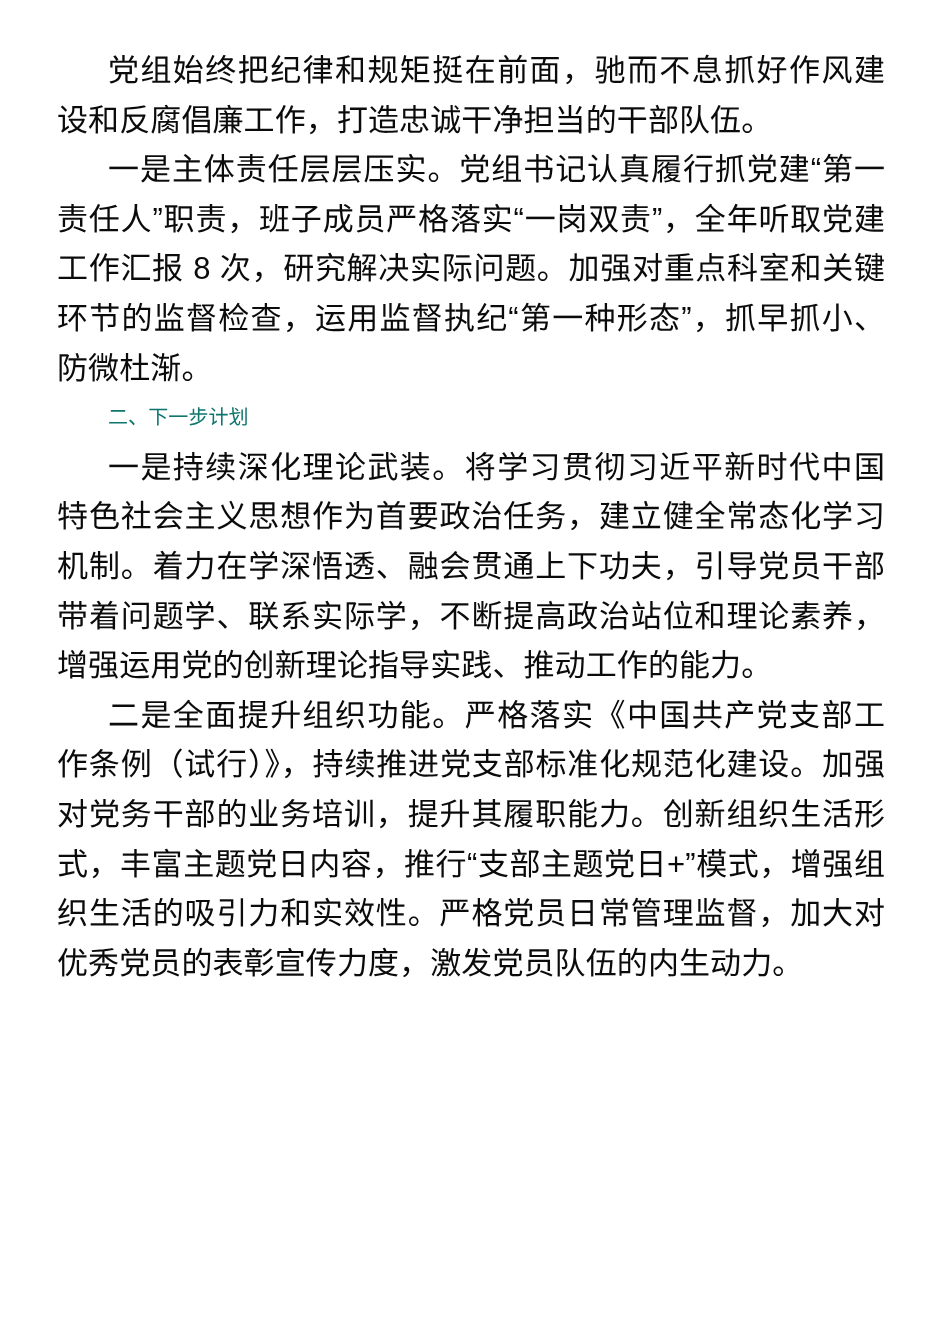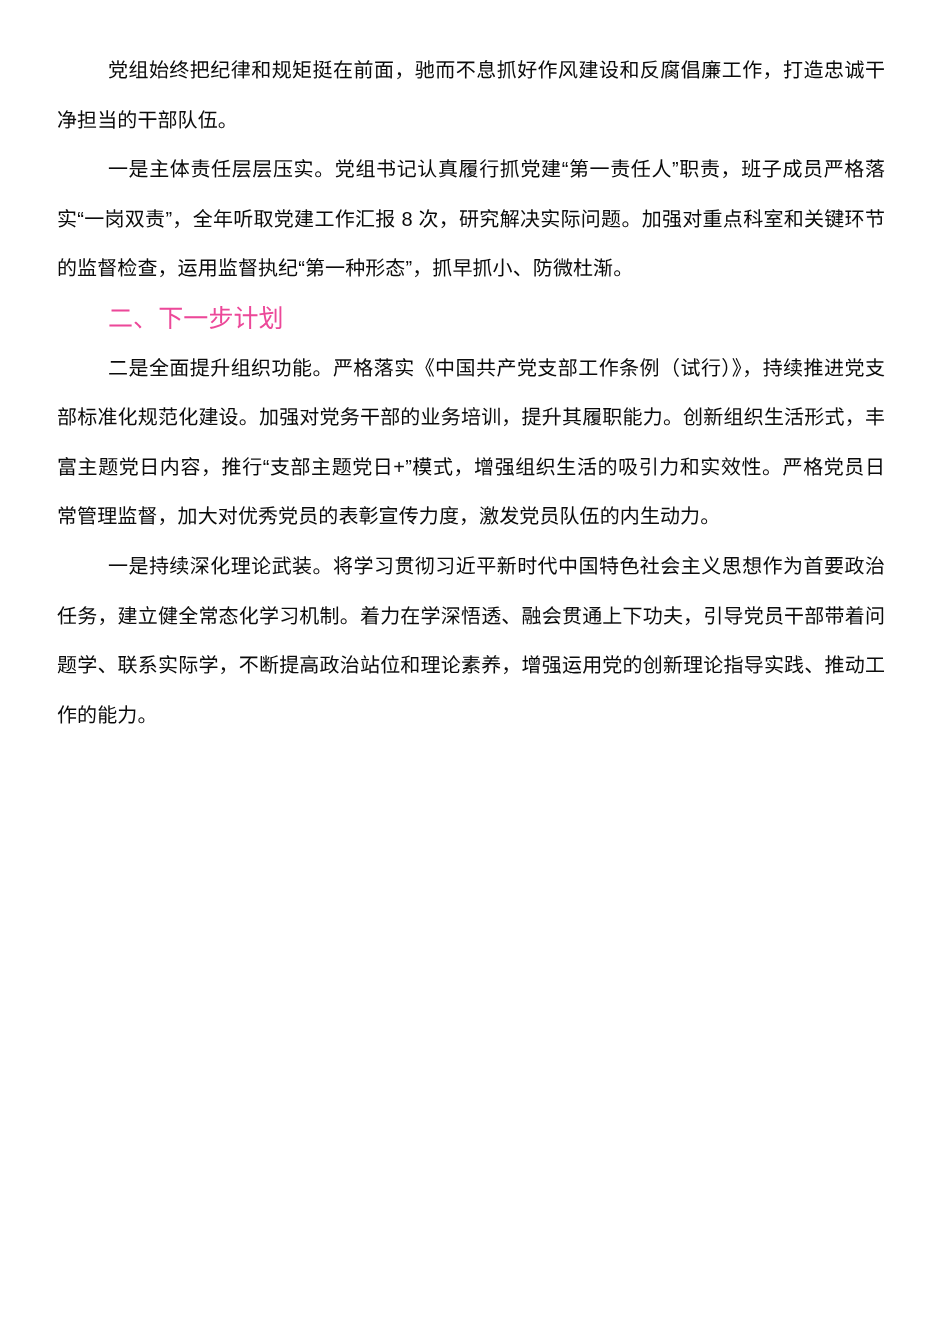--- a/index.html
+++ b/index.html
@@ -18,48 +18,48 @@
     overflow: hidden;
   }
   .doc-body {
     position: absolute;
     left: 57px;
     top: 46px;
     width: 828px;
   }
   .para {
     font-family: "Liberation Sans", "DejaVu Sans", sans-serif;
-    font-size: 20px;
+    font-size: 31px;
     line-height: 49.6px;
     color: #0b0b0b;
     text-align: justify;
     text-justify: inter-character;
     text-indent: 51px;
     margin: 0;
     letter-spacing: 0.1px;
     word-break: break-all;
     -webkit-font-smoothing: antialiased;
   }
   .para + .para {
     margin-top: 0;
   }
   .heading {
     font-family: "Liberation Sans", "DejaVu Sans", sans-serif;
-    font-size: 25px;
+    font-size: 20px;
     line-height: 49.6px;
-    color: #ec4899;
+    color: #0f766e;
     text-indent: 51px;
     margin: 0;
     letter-spacing: 0.1px;
   }
 </style>
 </head>
 <body>
 
 <div class="page">
   <div class="doc-body">
     <p class="para">党组始终把纪律和规矩挺在前面，驰而不息抓好作风建设和反腐倡廉工作，打造忠诚干净担当的干部队伍。</p>
     <p class="para">一是主体责任层层压实。党组书记认真履行抓党建“第一责任人”职责，班子成员严格落实“一岗双责”，全年听取党建工作汇报 8 次，研究解决实际问题。加强对重点科室和关键环节的监督检查，运用监督执纪“第一种形态”，抓早抓小、防微杜渐。</p>
     <p class="heading">二、下一步计划</p>
+    <p class="para">一是持续深化理论武装。将学习贯彻习近平新时代中国特色社会主义思想作为首要政治任务，建立健全常态化学习机制。着力在学深悟透、融会贯通上下功夫，引导党员干部带着问题学、联系实际学，不断提高政治站位和理论素养，增强运用党的创新理论指导实践、推动工作的能力。</p>
     <p class="para">二是全面提升组织功能。严格落实《中国共产党支部工作条例（试行）》，持续推进党支部标准化规范化建设。加强对党务干部的业务培训，提升其履职能力。创新组织生活形式，丰富主题党日内容，推行“支部主题党日+”模式，增强组织生活的吸引力和实效性。严格党员日常管理监督，加大对优秀党员的表彰宣传力度，激发党员队伍的内生动力。</p>
-    <p class="para">一是持续深化理论武装。将学习贯彻习近平新时代中国特色社会主义思想作为首要政治任务，建立健全常态化学习机制。着力在学深悟透、融会贯通上下功夫，引导党员干部带着问题学、联系实际学，不断提高政治站位和理论素养，增强运用党的创新理论指导实践、推动工作的能力。</p>
   </div>
 </div>
 
 </body></html>

